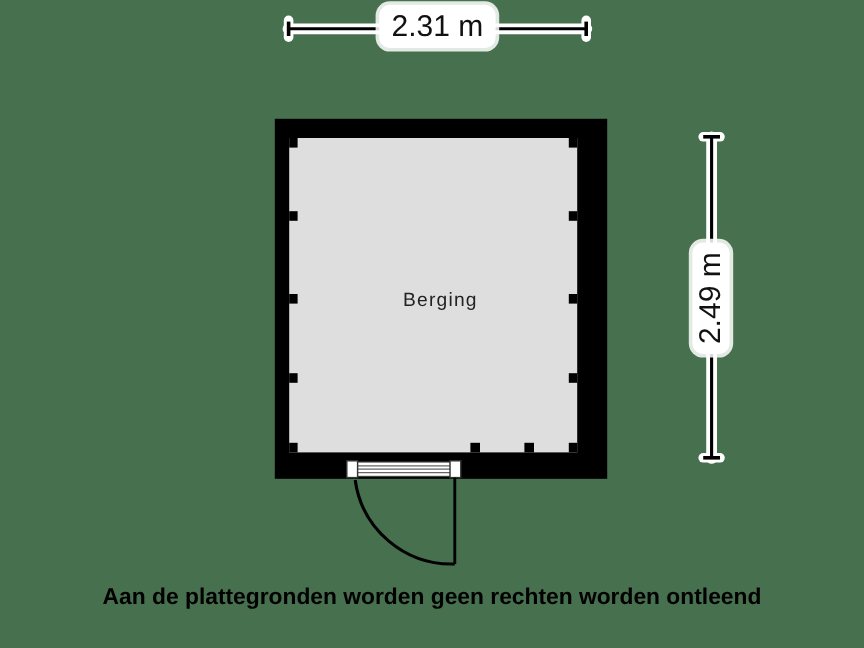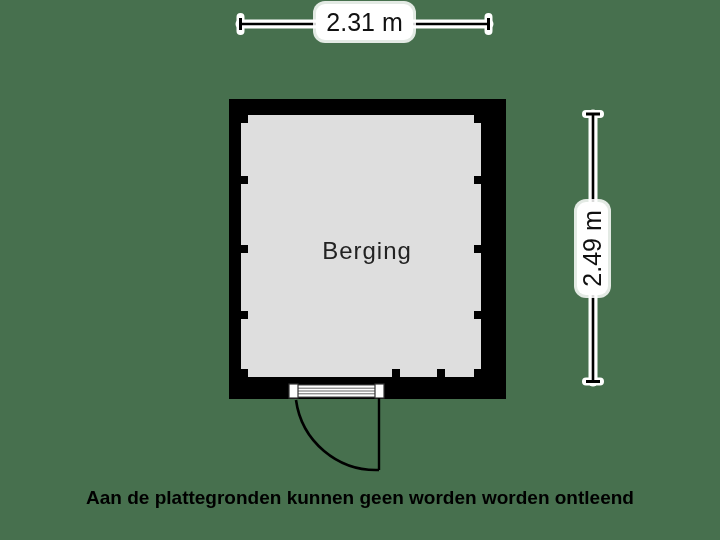--- a/index.html
+++ b/index.html
@@ -18,21 +18,21 @@
     box-shadow:0 0 0 3px rgba(255,255,255,.85);
   }
   .dim-label.top{left:316px;top:4px;width:97px;height:36px;}
   .dim-label.right{left:577px;top:202px;width:31px;height:93px;}
   .dim-label.right span{
     transform:rotate(-90deg);white-space:nowrap;display:block;
   }
   .room-label{
     position:absolute;left:247px;top:240px;width:240px;height:22px;
     line-height:22px;text-align:center;color:#222222;
-    font-size:24px;letter-spacing:1px;
+    font-size:16px;letter-spacing:1px;
   }
   .footer{
     position:absolute;left:0;top:485px;width:720px;
     text-align:center;color:#000000;font-size:19px;font-weight:bold;
     line-height:26px;
   }
 </style>
 </head>
 <body>
 
@@ -100,16 +100,16 @@
   <div class="dim-label top">
     <span>2.31 m</span>
   </div>
   <div class="dim-label right">
     <span>2.49 m</span>
   </div>
 
   <div class="room-label">Berging</div>
 
   <div class="footer">
-    <div>Aan de plattegronden kunnen geen worden worden ontleend</div>
+    <div>Aan de plattegronden worden geen rechten worden ontleend</div>
   </div>
 
 </div>
 
 </body></html>

